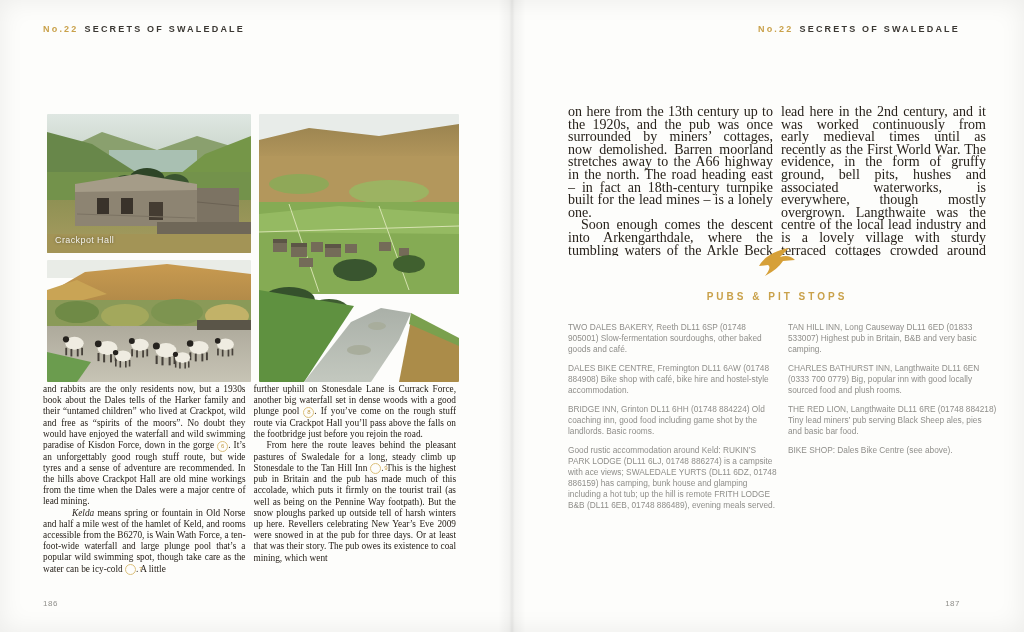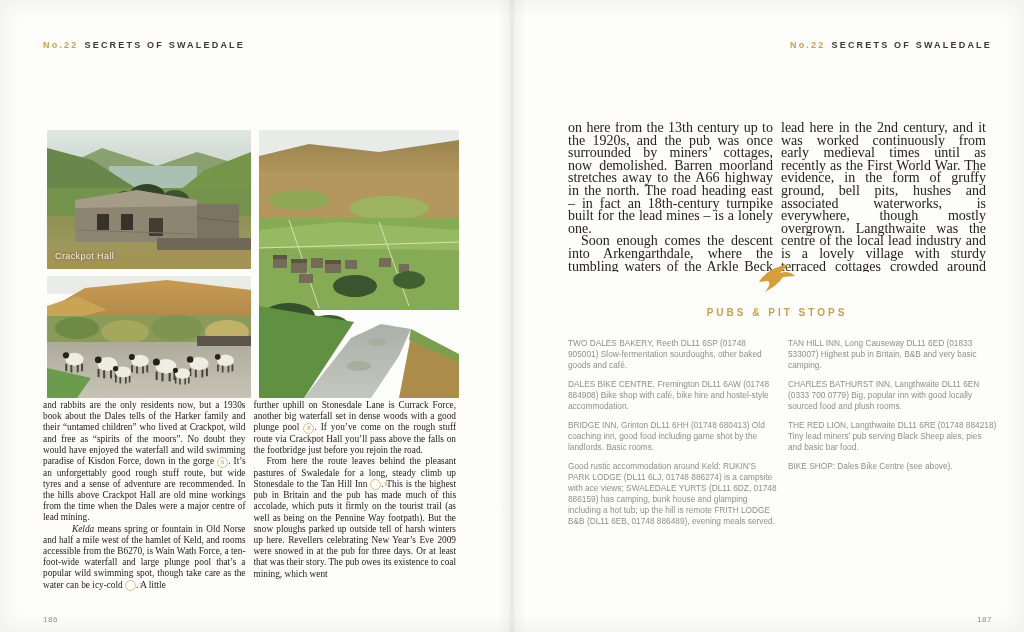--- a/index.html
+++ b/index.html
@@ -1,20 +1,20 @@
 <!DOCTYPE html>
 <html><head>
 <meta charset="utf-8">
 <style>
   html,body{margin:0;padding:0;}
   body{width:1024px;height:632px;background:#f6f5f2;font-family:"Liberation Sans",sans-serif;overflow:hidden;}
   .spread{position:relative;width:1024px;height:632px;background:#fdfdfb;box-shadow:inset 0 0 26px rgba(0,0,0,0.07);}
   .gutter{position:absolute;left:498px;top:0;width:28px;height:632px;
     background:linear-gradient(90deg,rgba(0,0,0,0) 0%,rgba(0,0,0,0.04) 40%,rgba(0,0,0,0.09) 50%,rgba(0,0,0,0.04) 60%,rgba(0,0,0,0) 100%);}
-  .page{position:absolute;top:16px;width:512px;height:488px;padding-left:32px;}
+  .page{position:absolute;top:0;width:512px;height:488px;}
   .page-left{left:0;}
   .page-right{left:512px;}
 
   .running-head{position:absolute;top:24px;font-size:9px;font-weight:bold;letter-spacing:2.2px;color:#3b3833;white-space:nowrap;}
   .running-head .no{color:#c9a14a;margin-right:6px;}
   .page-left .running-head{left:43px;}
   .page-right .running-head{right:64px;}
 
   figure{margin:4px;position:absolute;overflow:hidden;border-radius:1px;}
   figure svg{display:block;}
@@ -221,21 +221,21 @@
           <path d="M2 20 Q10 6 32 2 L23 11 Q32 8 38 14 L26 15 Q21 23 8 30 Q15 21 11 19 Z" fill="#d6a038"></path>
         </svg>
       </span>
       <div class="pubs-heading">PUBS &amp; PIT STOPS</div>
     </div>
 
     <div class="cols listings">
       <div class="col">
         <p>TWO DALES BAKERY, Reeth DL11 6SP (01748 905001) Slow-fermentation sourdoughs, other baked goods and café.</p>
         <p>DALES BIKE CENTRE, Fremington DL11 6AW (01748 884908) Bike shop with café, bike hire and hostel-style accommodation.</p>
-        <p>BRIDGE INN, Grinton DL11 6HH (01748 680413) Old coaching inn, good food including game shot by the landlords. Basic rooms.</p>
+        <p>BRIDGE INN, Grinton DL11 6HH (01748 884224) Old coaching inn, good food including game shot by the landlords. Basic rooms.</p>
         <p>Good rustic accommodation around Keld: RUKIN’S PARK LODGE (DL11 6LJ, 01748 886274) is a campsite with ace views; SWALEDALE YURTS (DL11 6DZ, 01748 886159) has camping, bunk house and glamping including a hot tub; up the hill is remote FRITH LODGE B&amp;B (DL11 6EB, 01748 886489), evening meals served.</p>
       </div>
       <div class="col">
         <p>TAN HILL INN, Long Causeway DL11 6ED (01833 533007) Highest pub in Britain, B&amp;B and very basic camping.</p>
         <p>CHARLES BATHURST INN, Langthwaite DL11 6EN (0333 700 0779) Big, popular inn with good locally sourced food and plush rooms.</p>
         <p>THE RED LION, Langthwaite DL11 6RE (01748 884218) Tiny lead miners’ pub serving Black Sheep ales, pies and basic bar food.</p>
         <p>BIKE SHOP: Dales Bike Centre (see above).</p>
       </div>
     </div>
 

